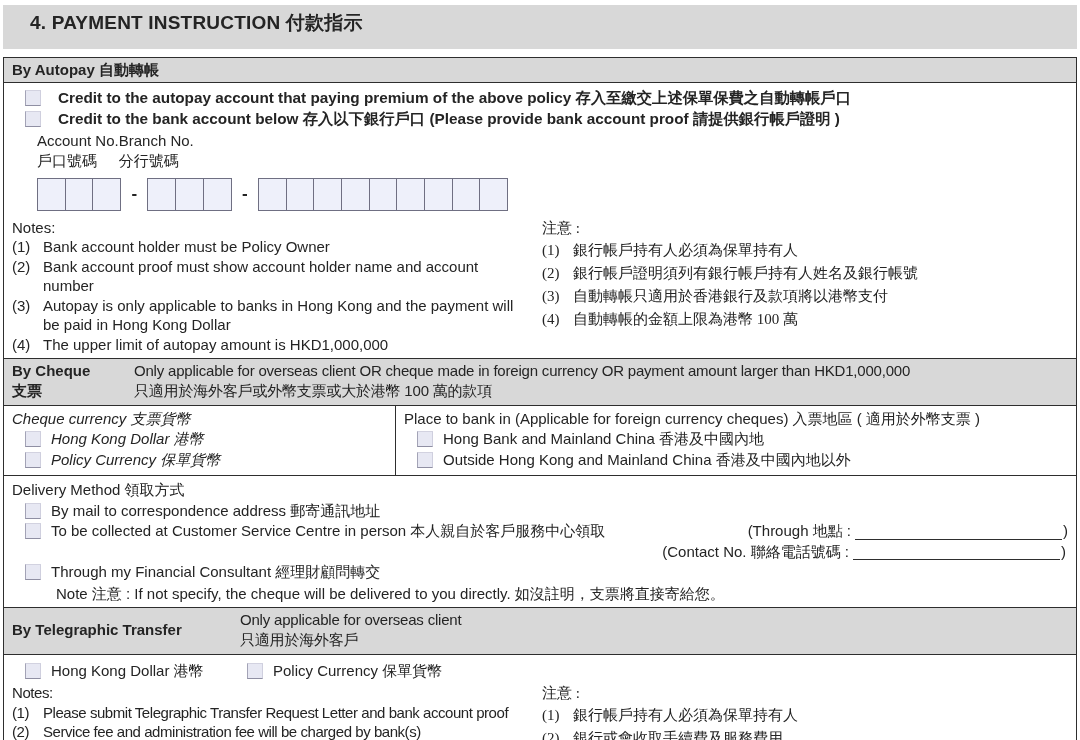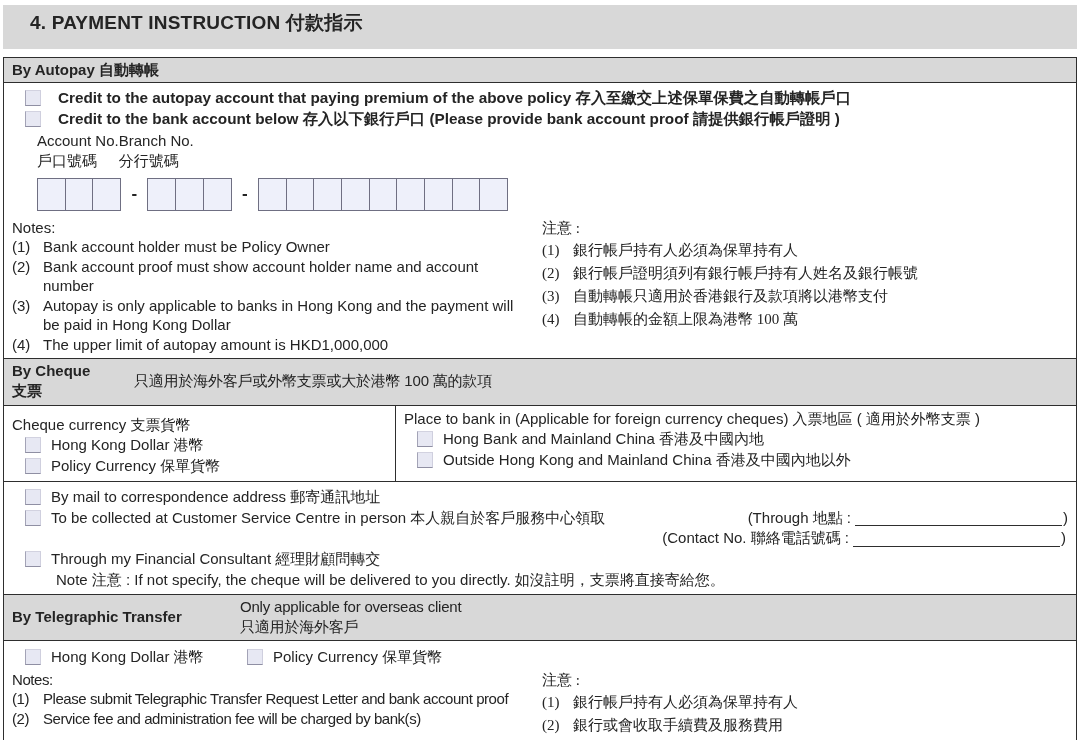--- a/index.html
+++ b/index.html
@@ -55,21 +55,21 @@
   .notes-zh .note-item{line-height:1.55;}
   .notes-zh .ntitle{line-height:1.4;}
   
   .head-flex{display:flex;align-items:center;}
   .head-label{flex:none;font-weight:bold;line-height:1.35;}
   .head-label.w-cheque{width:122px;}
   .head-label.w-tt{width:228px;}
   .head-desc{font-weight:normal;line-height:1.35;letter-spacing:-0.2px;}
   
   .split{display:flex;}
-  .split .col-l{width:392px;flex:none;border-right:1.4px solid #2e2e2e;padding:9px 8px 5px 8px;box-sizing:border-box;}
+  .split .col-l{width:392px;flex:none;border-right:1.4px solid #2e2e2e;padding:3px 8px 5px 8px;box-sizing:border-box;font-style:italic;}
   .split .col-r{flex:1;padding:3px 8px 5px 8px;}
   
   .loc-part{margin-left:auto;display:flex;align-items:flex-end;white-space:nowrap;}
   .contact-row{display:flex;justify-content:flex-end;align-items:flex-end;margin:1px 2px 1px 0;}
   .fill-line{display:inline-block;width:207px;border-bottom:1.3px solid #2e2e2e;height:15px;margin:0 1px 1px 4px;}
   .note-line{margin-top:2px;margin-left:44px;}
   
   .tt-opts{display:flex;margin-top:2px;}
   .tt-opts .o1{width:222px;flex:none;display:flex;margin-left:13px;}
   .tt-opts .o2{display:flex;}
@@ -177,20 +177,21 @@
     </div>
   </div>
 
   <div class="row row-head">
     <div class="head-flex">
       <div class="head-label w-cheque">
         <div>By Cheque</div>
         <div>支票</div>
       </div>
       <div class="head-desc">
+        <div>Only applicable for overseas client OR cheque made in foreign currency OR payment amount larger than HKD1,000,000</div>
         <div>只適用於海外客戶或外幣支票或大於港幣 100 萬的款項</div>
       </div>
     </div>
   </div>
 
   <div class="row split">
     <div class="col-l">
       <div>Cheque currency 支票貨幣</div>
       <div class="optline">
         <span class="cb"></span>
@@ -208,20 +209,21 @@
         <span>Hong Bank and Mainland China 香港及中國內地</span>
       </div>
       <div class="optline">
         <span class="cb"></span>
         <span>Outside Hong Kong and Mainland China 香港及中國內地以外</span>
       </div>
     </div>
   </div>
 
   <div class="row pad">
+    <div>Delivery Method 領取方式</div>
     <div class="optline">
       <span class="cb"></span>
       <span>By mail to correspondence address 郵寄通訊地址</span>
     </div>
     <div class="optline">
       <span class="cb"></span>
       <span>To be collected at Customer Service Centre in person 本人親自於客戶服務中心領取</span>
       <span class="loc-part">
         <span>(Through 地點 :</span>
         <span class="fill-line"></span>

